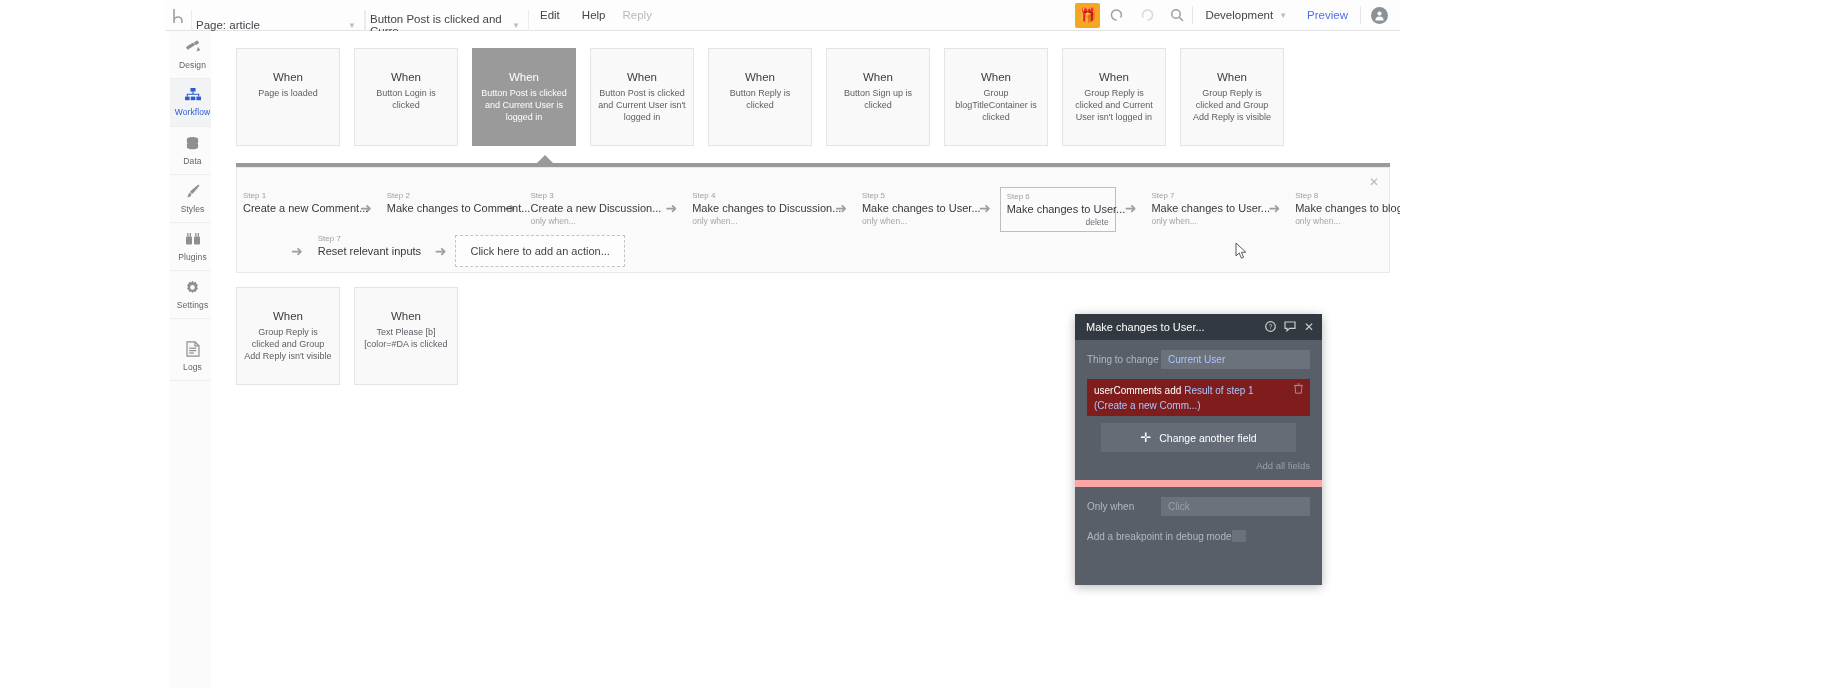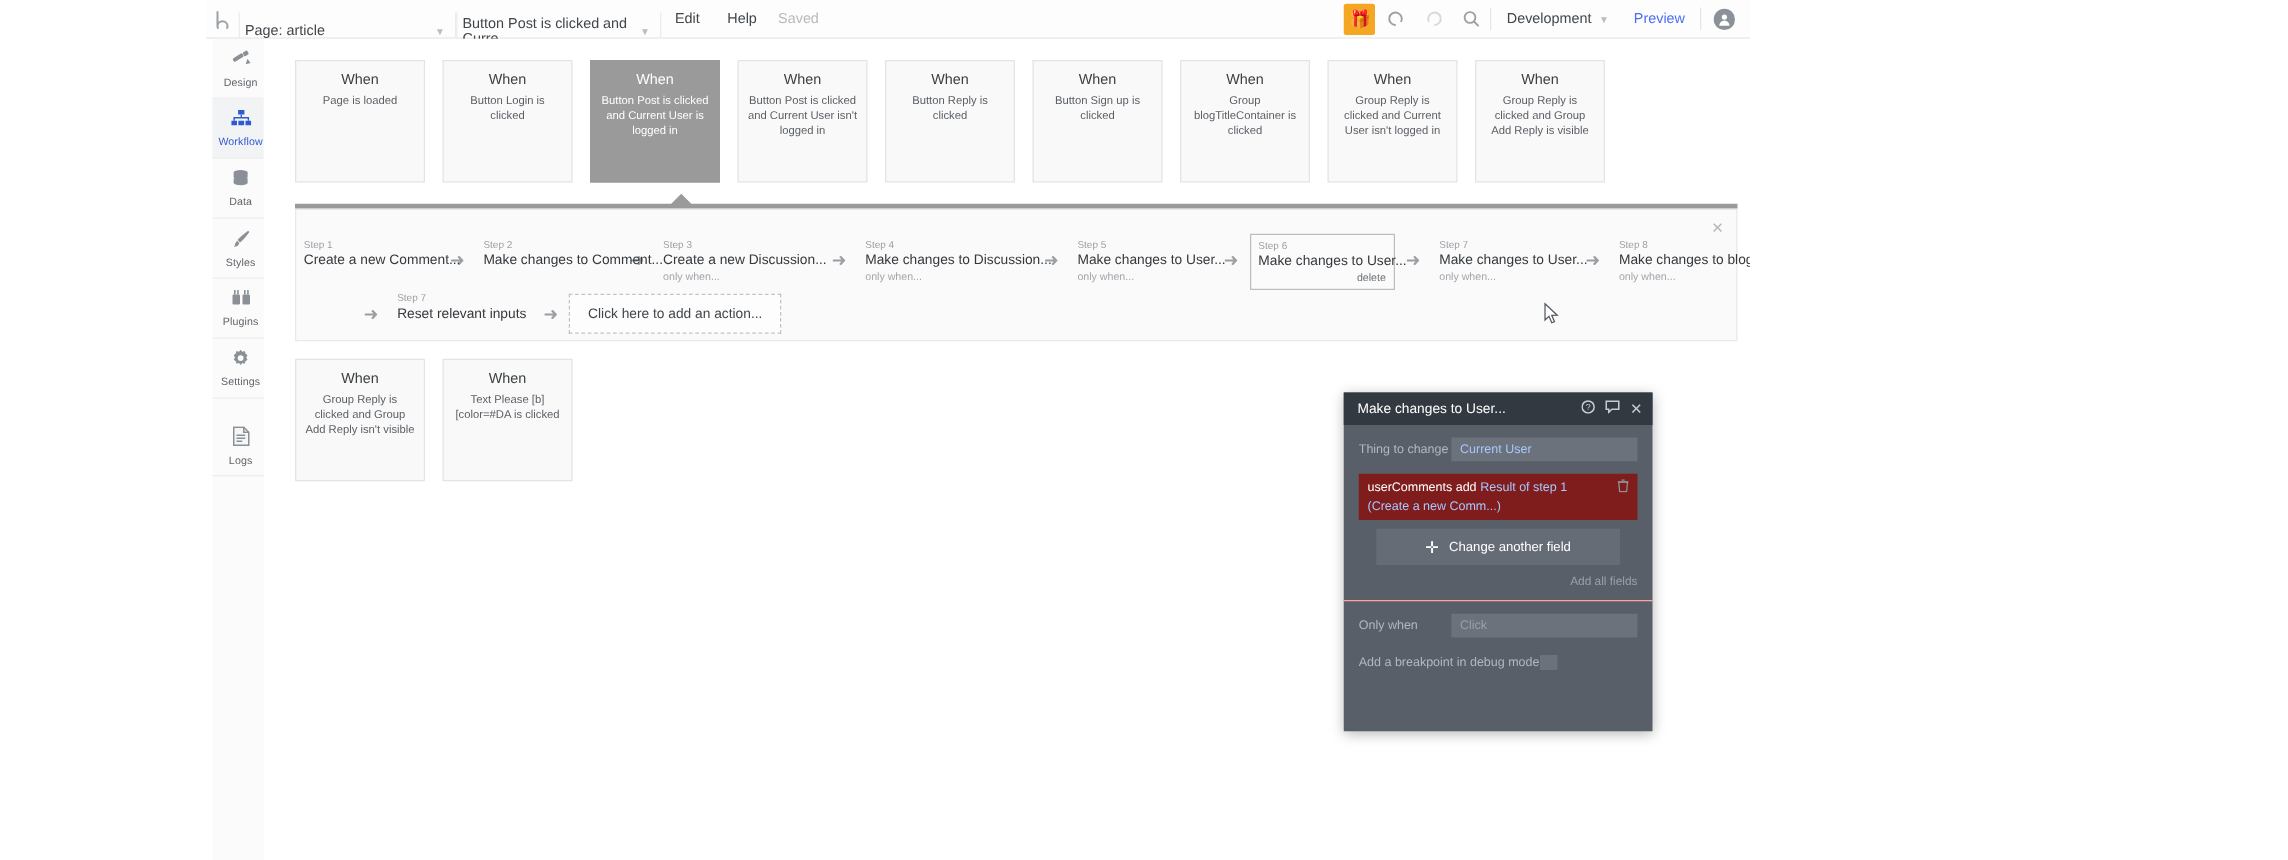--- a/index.html
+++ b/index.html
@@ -92,21 +92,21 @@
     background:#ffffff; overflow:hidden;
   }
 
   
   .card-row { position:absolute; display:flex; gap:14px; }
   .card-row.row1 { left:25px; top:17px; }
   .card-row.row2 { left:25px; top:256px; }
 
   .event-card {
     width:104px; height:98px; background:#f9f9f9;
-    border:1px solid #e4e4e4; padding:9px 7px 0;
+    border:1px solid #e4e4e4; padding:22px 7px 0;
     text-align:center;
   }
   .event-card .ttl { font-size:11.5px; color:#3c4043; margin-bottom:5px; }
   .event-card .sub { font-size:9px; color:#5a5f64; line-height:1.32; }
   .event-card.selected { background:#9a9a9a; border-color:#9a9a9a; }
   .event-card.selected .ttl,
   .event-card.selected .sub { color:#ffffff; }
   .event-card.add {
     background:transparent; border:1px dashed #c9c9c9;
     display:flex; align-items:center; justify-content:center; padding:0 11px;
@@ -182,21 +182,21 @@
   .field-chip .k { color:#ffffff; font-size:10px; }
   .field-chip .v { color:#a8c6ff; font-size:10px; }
   .field-chip .trash { color:#8e949c; font-size:10px; margin-left:5px; }
   .btn-change {
     background:#656c75; color:#fff; text-align:center; padding:7px 0;
     font-size:10.5px; margin:5px 14px 0 14px;
     display:flex; align-items:center; justify-content:center; gap:8px;
   }
   .btn-change .plus { font-size:13px; }
   .add-all { text-align:right; color:#9aa0a8; font-size:9.5px; margin:8px 0 9px 0; }
-  #prop-foot { border-top:1px solid #fca5a5; padding:10px 12px 0 12px; }
+  #prop-foot { border-top:7px solid #fca5a5; padding:10px 12px 0 12px; }
   .prop-input {
     flex:1; background:#6b727b; color:#9aa0a8; padding:4px 7px; font-size:10px;
   }
   .breakpoint-row {
     display:flex; align-items:center; justify-content:flex-start;
     color:#b3b8bf; font-size:10px; padding:4px 0 0 0;
   }
   .bp-box { width:14px; height:12px; background:#6b727b; }
 
   
@@ -222,21 +222,21 @@
       <span class="tb-caret">▼</span>
     </div>
 
     <div class="tb-select event">
       <span>Button Post is clicked and Curre...</span>
       <span class="tb-caret">▼</span>
     </div>
 
     <div class="tb-link">Edit</div>
     <div class="tb-link">Help</div>
-    <div class="tb-saved">Saved</div>
+    <div class="tb-saved">Reply</div>
 
     <div class="tb-spacer"></div>
 
     <div class="tb-gift">🎁</div>
 
     <div class="tb-icon">
       <svg width="14" height="14" viewBox="0 0 14 14">
         <path d="M11 9 A5 5 0 1 0 6 12" fill="none" stroke="#9aa0a6" stroke-width="1.5" stroke-linecap="round"></path>
       </svg>
     </div>

